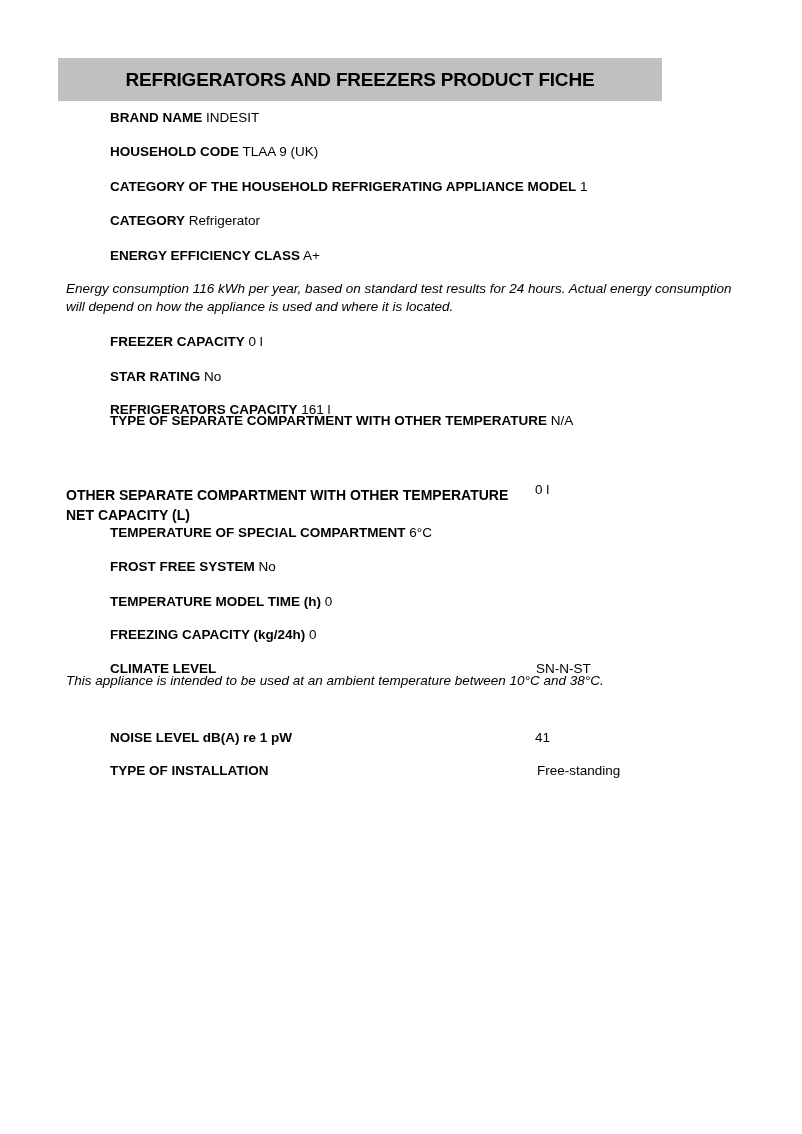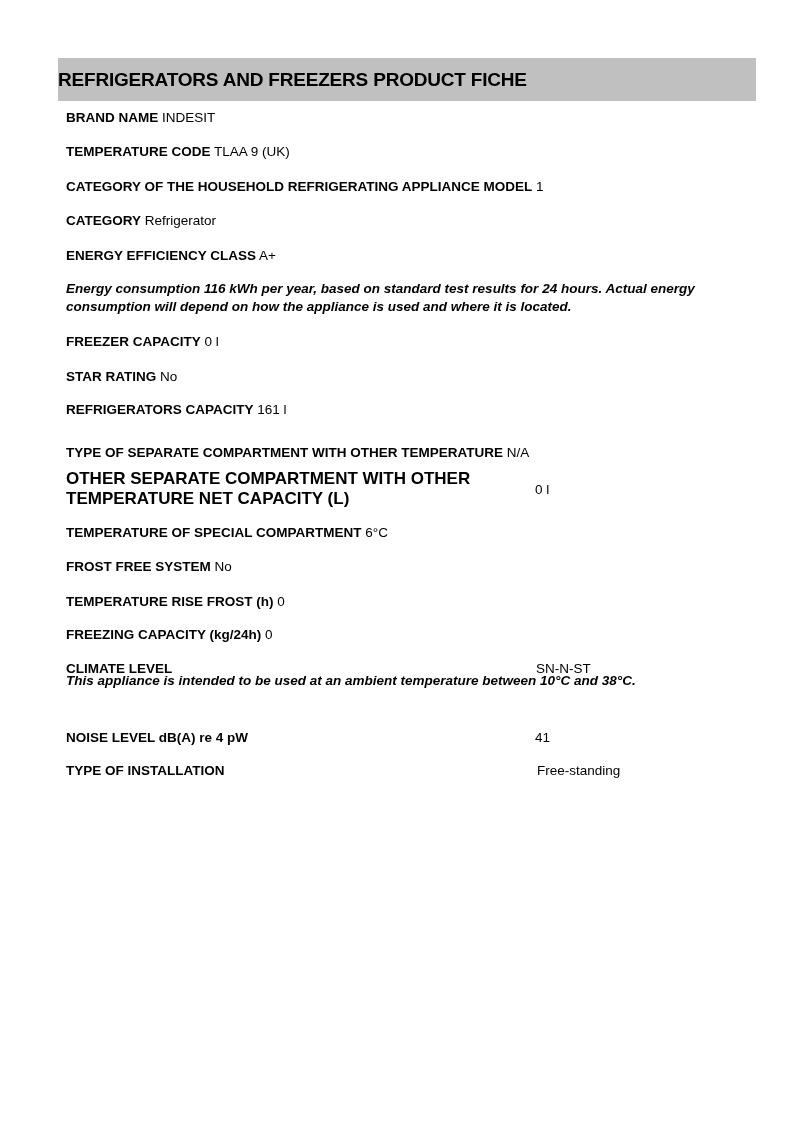--- a/index.html
+++ b/index.html
@@ -12,78 +12,79 @@
       height: 1134px;
       position: relative;
       overflow: hidden;
       font-family: "Liberation Sans", sans-serif;
       color: #000000;
     }
     .header-bar {
       position: absolute;
       left: 58px;
       top: 58px;
-      width: 698px;
+      width: 604px;
       height: 43px;
       background: #c0c0c0;
       display: flex;
       align-items: center;
-      justify-content: flex-start;
+      justify-content: center;
     }
     .header-title {
       font-weight: bold;
       font-size: 19px;
       letter-spacing: -0.2px;
     }
     .row {
       position: absolute;
       left: 66px;
       font-size: 13.5px;
       line-height: 18px;
       white-space: nowrap;
     }
-    .lbl { font-weight: bold; }
+    .lbl { font-weight: bold; margin-left: 44px; }
     .note {
       position: absolute;
       left: 66px;
       width: 680px;
       font-size: 13.5px;
       line-height: 18px;
-      font-weight: bold;
+      font-weight: normal;
       font-style: italic;
     }
     .col-val {
       position: absolute;
       font-size: 13.5px;
       line-height: 18px;
       white-space: nowrap;
     }
     .wrap-lbl {
       position: absolute;
       left: 66px;
       width: 470px;
-      font-size: 17px;
+      font-size: 14px;
       line-height: 20px;
       font-weight: bold;
+      margin-top: 16px;
     }
   </style>
 </head>
 <body>
 
 <div class="header-bar">
   <span class="header-title">REFRIGERATORS AND FREEZERS PRODUCT FICHE</span>
 </div>
 
 <div class="row" style="top:109px">
   <span class="lbl">BRAND NAME</span>
   <span>INDESIT</span>
 </div>
 
 <div class="row" style="top:143px">
-  <span class="lbl">TEMPERATURE CODE</span>
+  <span class="lbl">HOUSEHOLD CODE</span>
   <span>TLAA 9 (UK)</span>
 </div>
 
 <div class="row" style="top:178px">
   <span class="lbl">CATEGORY OF THE HOUSEHOLD REFRIGERATING APPLIANCE MODEL</span>
   <span>1</span>
 </div>
 
 <div class="row" style="top:212px">
   <span class="lbl">CATEGORY</span>
@@ -105,56 +106,56 @@
 <div class="row" style="top:368px">
   <span class="lbl">STAR RATING</span>
   <span>No</span>
 </div>
 
 <div class="row" style="top:401px">
   <span class="lbl">REFRIGERATORS CAPACITY</span>
   <span>161 l</span>
 </div>
 
-<div class="row" style="top:444px">
+<div class="row" style="top:412px">
   <span class="lbl">TYPE OF SEPARATE COMPARTMENT WITH OTHER TEMPERATURE</span>
   <span>N/A</span>
 </div>
 
 <div class="wrap-lbl" style="top:469px">OTHER SEPARATE COMPARTMENT WITH OTHER TEMPERATURE NET CAPACITY (L)</div>
 <div class="col-val" style="left:535px; top:481px">0 l</div>
 
 <div class="row" style="top:524px">
   <span class="lbl">TEMPERATURE OF SPECIAL COMPARTMENT</span>
   <span>6°C</span>
 </div>
 
 <div class="row" style="top:558px">
   <span class="lbl">FROST FREE SYSTEM</span>
   <span>No</span>
 </div>
 
 <div class="row" style="top:593px">
-  <span class="lbl">TEMPERATURE RISE FROST (h)</span>
+  <span class="lbl">TEMPERATURE MODEL TIME (h)</span>
   <span>0</span>
 </div>
 
 <div class="row" style="top:626px">
   <span class="lbl">FREEZING CAPACITY (kg/24h)</span>
   <span>0</span>
 </div>
 
 <div class="row" style="top:660px">
   <span class="lbl">CLIMATE LEVEL</span>
 </div>
 <div class="col-val" style="left:536px; top:660px">SN-N-ST</div>
 
 <div class="note" style="top:672px">This appliance is intended to be used at an ambient temperature between 10°C and 38°C.</div>
 
 <div class="row" style="top:729px">
-  <span class="lbl">NOISE LEVEL dB(A) re 4 pW</span>
+  <span class="lbl">NOISE LEVEL dB(A) re 1 pW</span>
 </div>
 <div class="col-val" style="left:535px; top:729px">41</div>
 
 <div class="row" style="top:762px">
   <span class="lbl">TYPE OF INSTALLATION</span>
 </div>
 <div class="col-val" style="left:537px; top:762px">Free-standing</div>
 
 </body></html>

